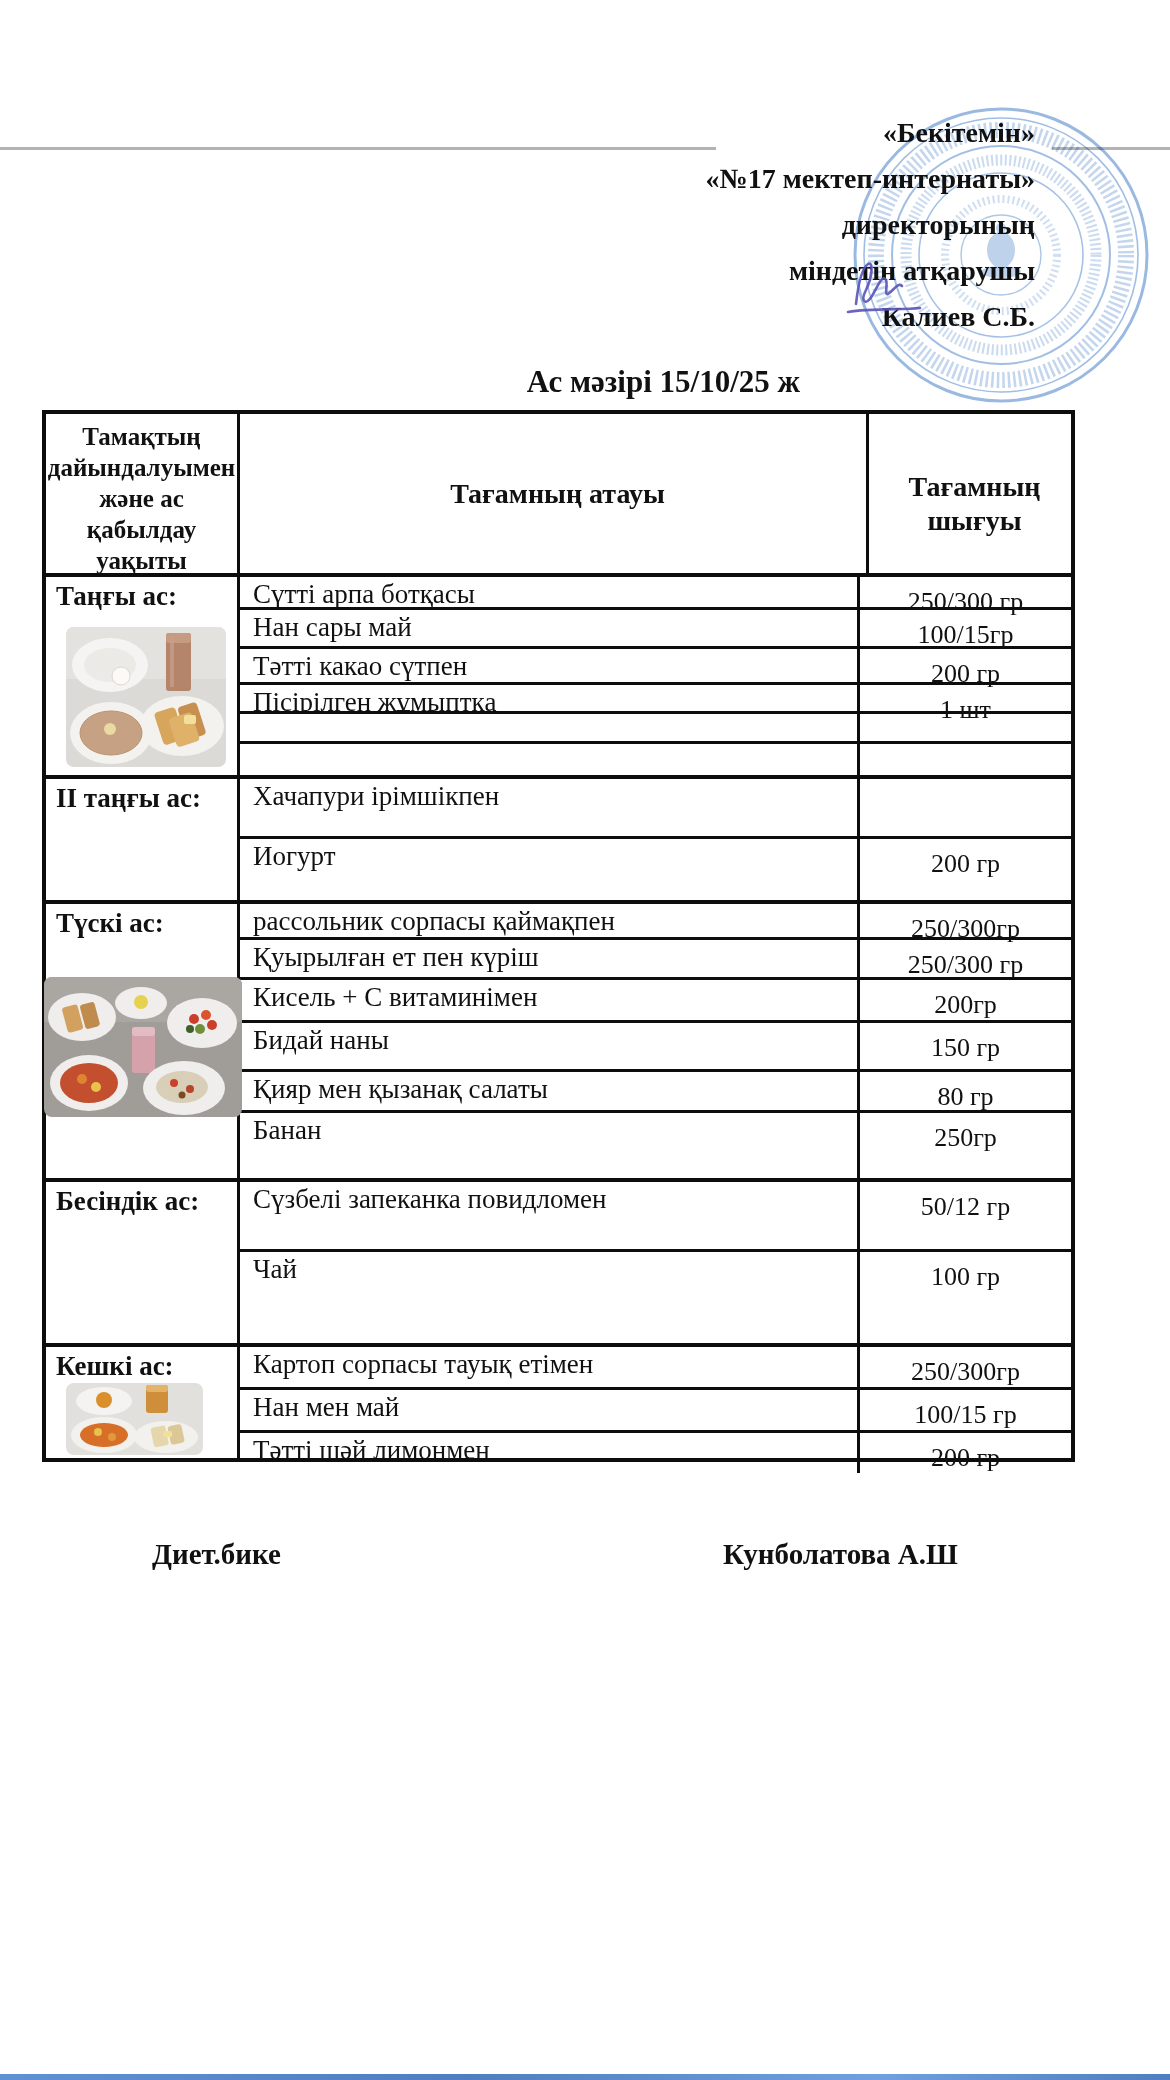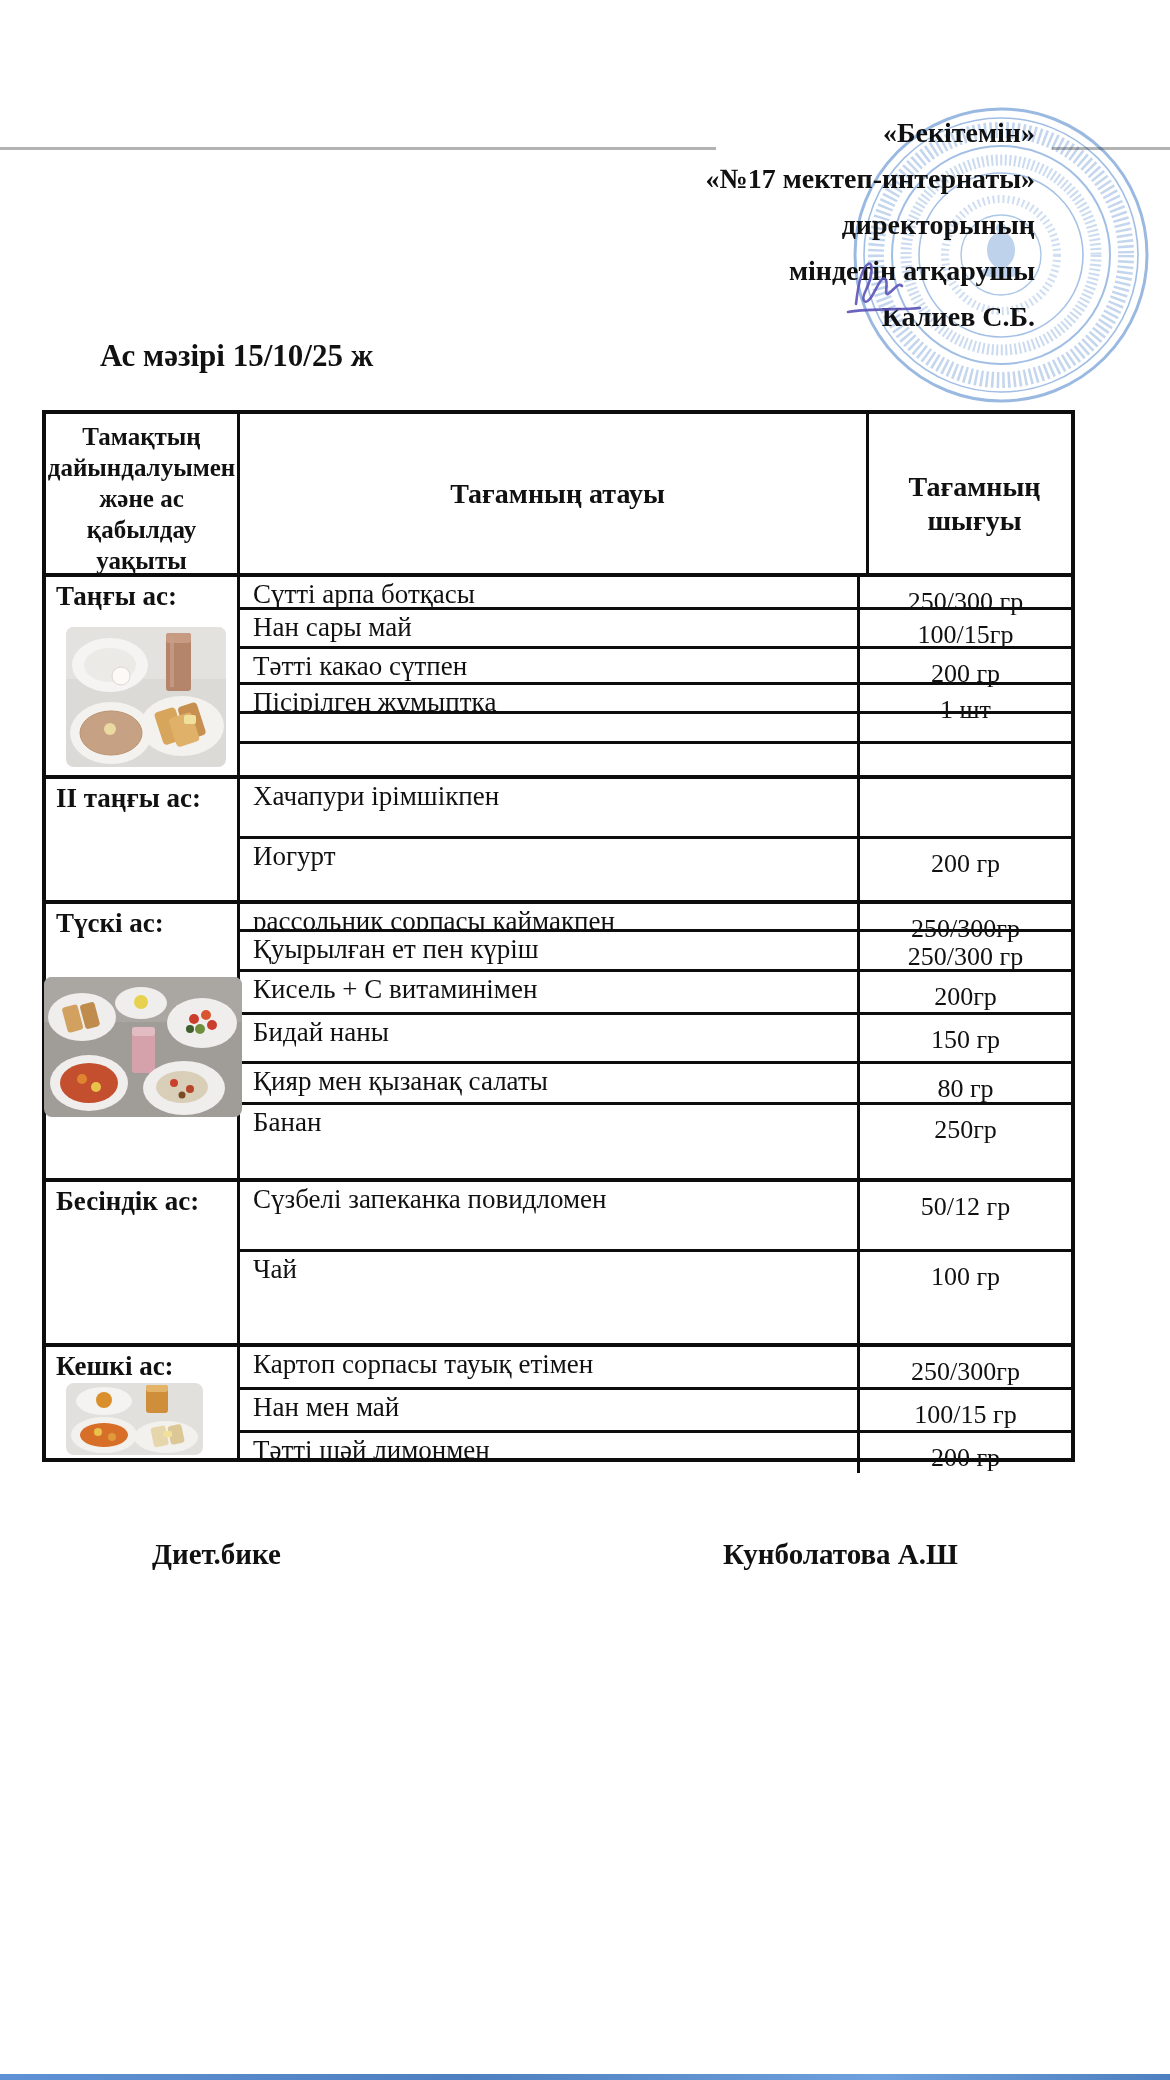--- a/index.html
+++ b/index.html
@@ -17,21 +17,21 @@
     position:absolute;top:110px;right:135px;text-align:right;
     font-weight:bold;font-size:28px;line-height:46px;white-space:nowrap;z-index:2;
   }
   
   .stamp{position:absolute;left:846px;top:100px;width:310px;height:310px;
     mix-blend-mode:multiply;opacity:.92;z-index:3;pointer-events:none;}
   
   .signature{position:absolute;left:842px;top:256px;width:100px;height:66px;z-index:4;}
 
   .title{
-    position:absolute;left:100px;top:338px;width:700px;text-align:left;
+    position:absolute;left:100px;top:364px;width:700px;text-align:right;
     font-weight:bold;font-size:31px;z-index:2;
   }
 
   
   .menu-table{
     position:absolute;left:42px;top:410px;width:1033px;height:1052px;
     border:4px solid #0d0d0d;box-sizing:border-box;background:#fff;z-index:1;
     display:flex;flex-direction:column;
   }
   .header-row{display:flex;height:163px;border-bottom:4px solid #0d0d0d;box-sizing:border-box;gap:9px;}
@@ -218,21 +218,21 @@
           <circle cx="52" cy="110" r="5" fill="#e8c24a"></circle>
           <ellipse cx="140" cy="111" rx="41" ry="27" fill="#efeeec"></ellipse>
           <ellipse cx="138" cy="110" rx="26" ry="16" fill="#d9cfb9"></ellipse>
           <circle cx="130" cy="106" r="4" fill="#cc3e2c"></circle>
           <circle cx="146" cy="112" r="4" fill="#b6452a"></circle>
           <circle cx="138" cy="118" r="3.5" fill="#7a4a22"></circle>
         </svg>
       </div>
     </div>
     <div class="sec-right">
-      <div class="drow" style="height:28px">
+      <div class="drow" style="height:36px">
         <div class="dcell">рассольник сорпасы  қаймақпен</div>
         <div class="pcell">250/300гр</div>
       </div>
       <div class="drow" style="height:40px">
         <div class="dcell">Қуырылған ет пен күріш</div>
         <div class="pcell">250/300 гр</div>
       </div>
       <div class="drow" style="height:43px">
         <div class="dcell">Кисель + С витаминімен</div>
         <div class="pcell">200гр</div>

